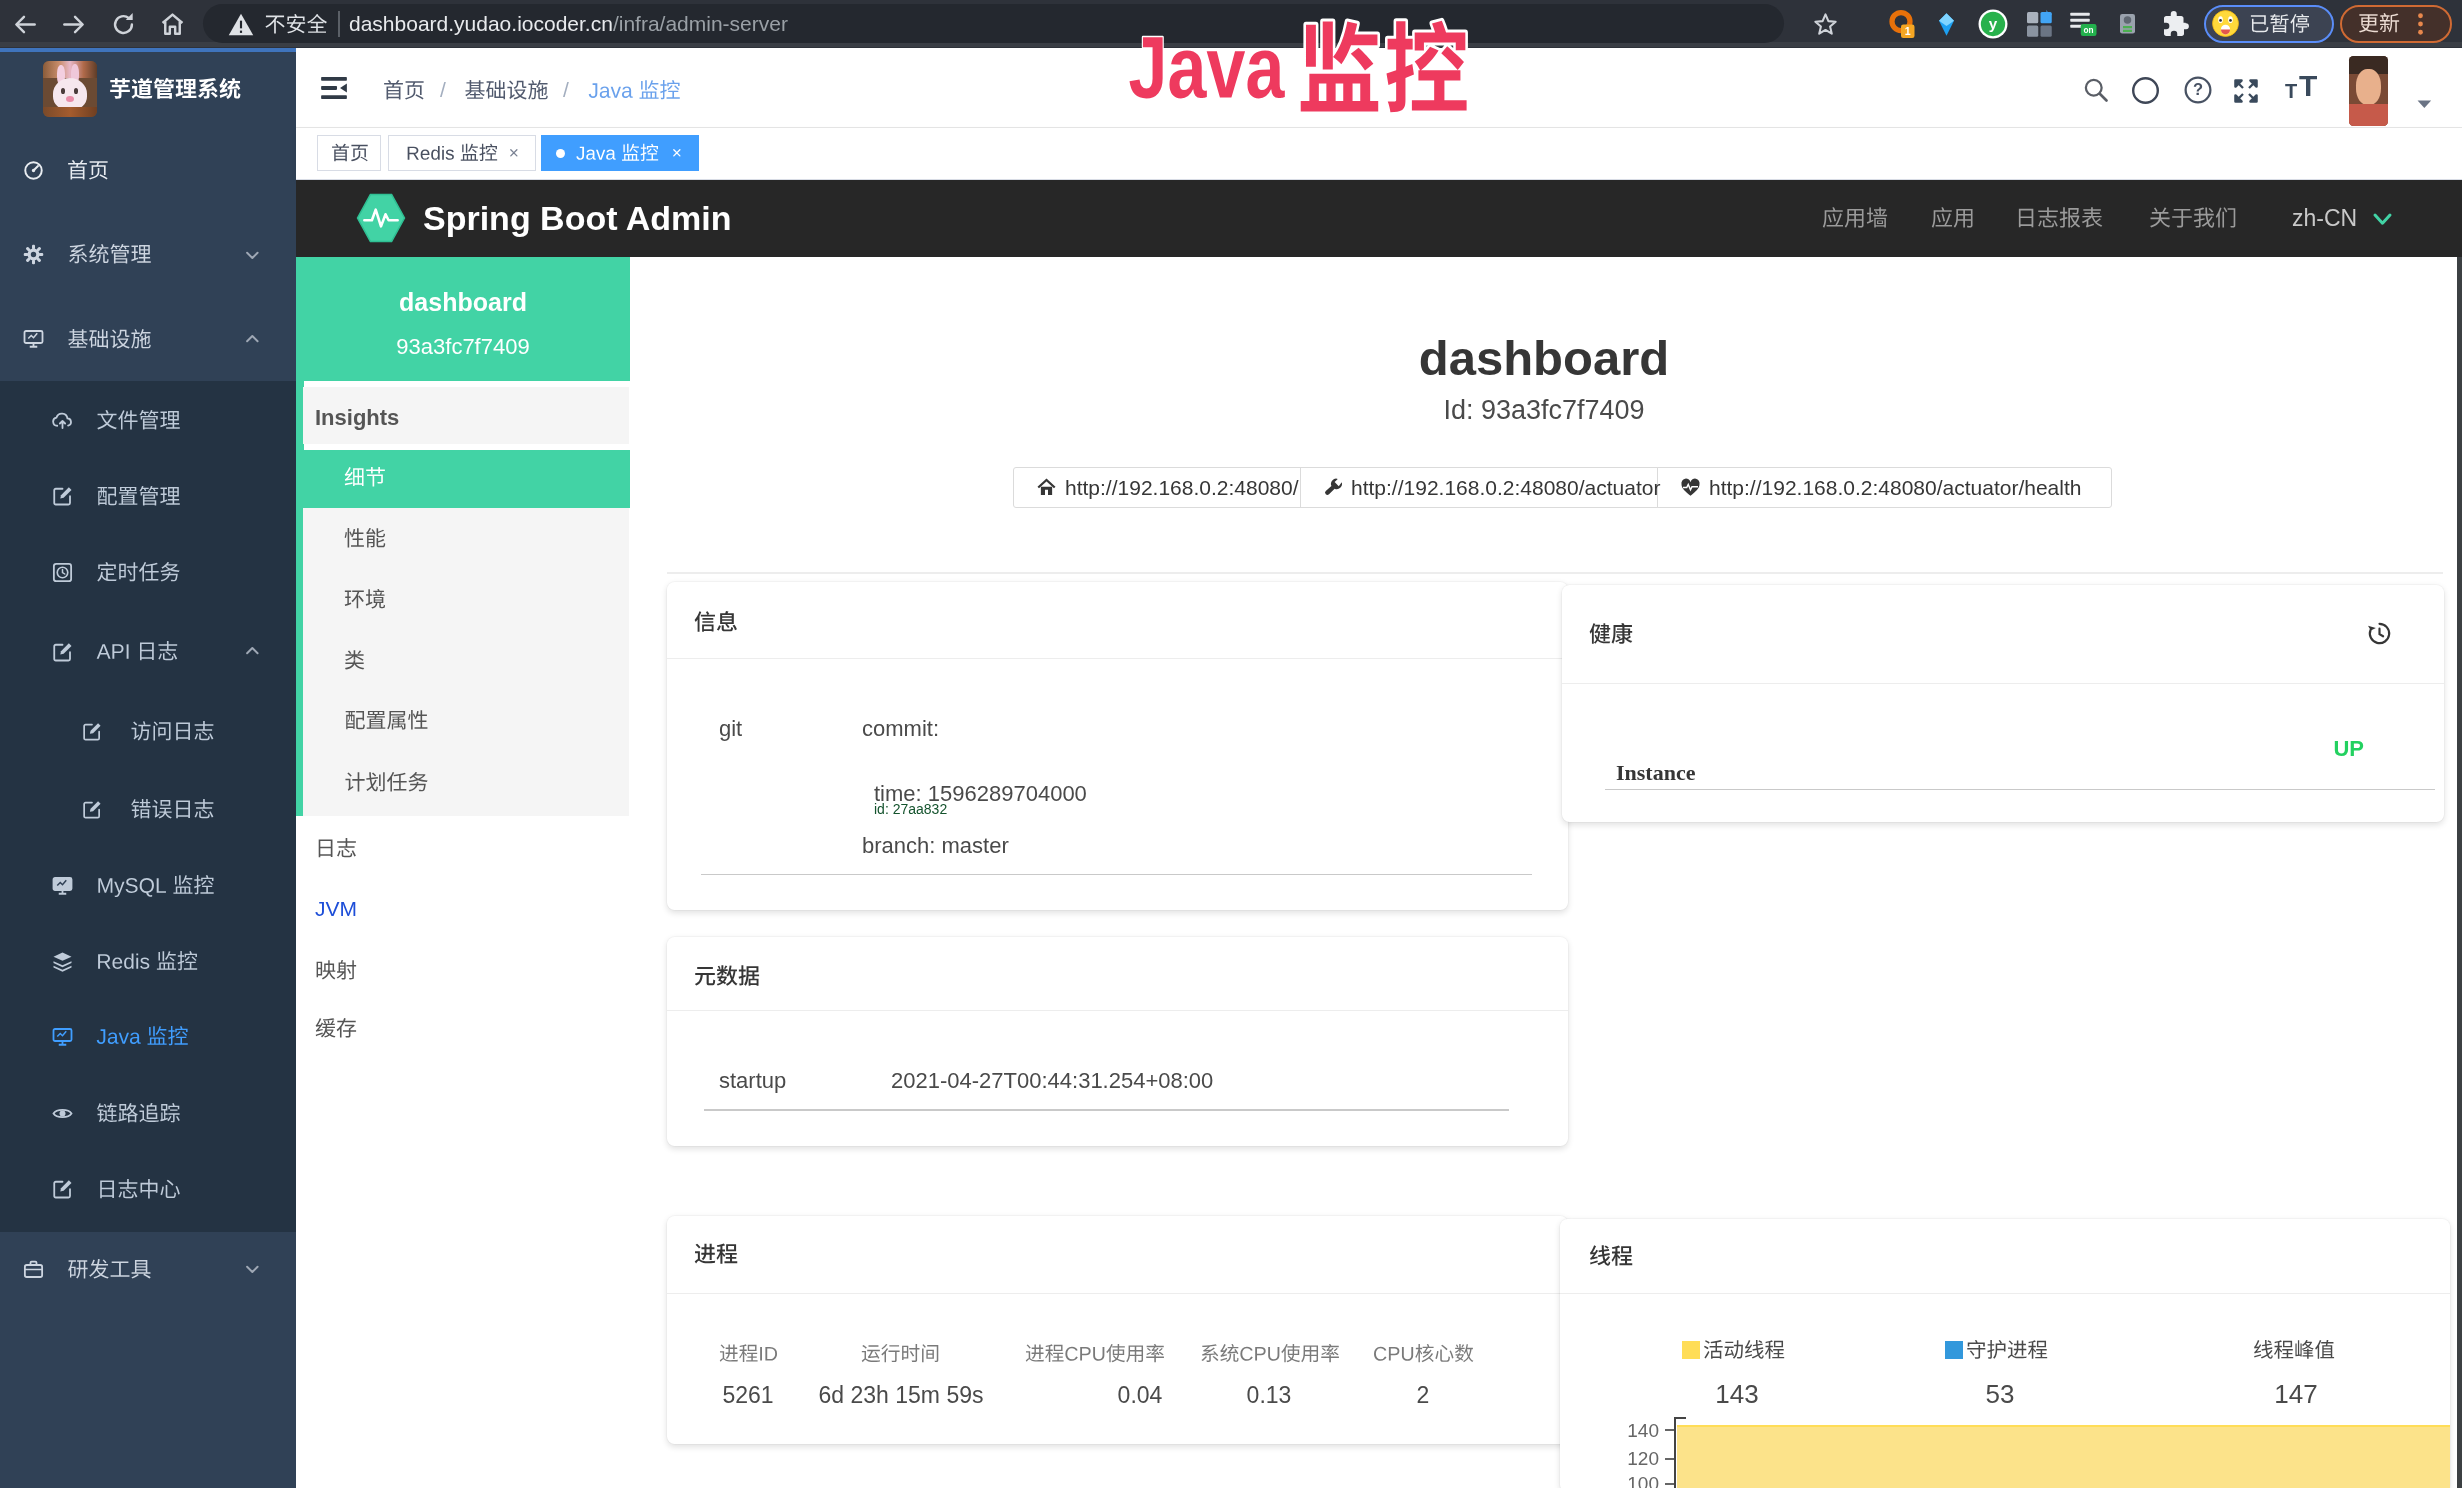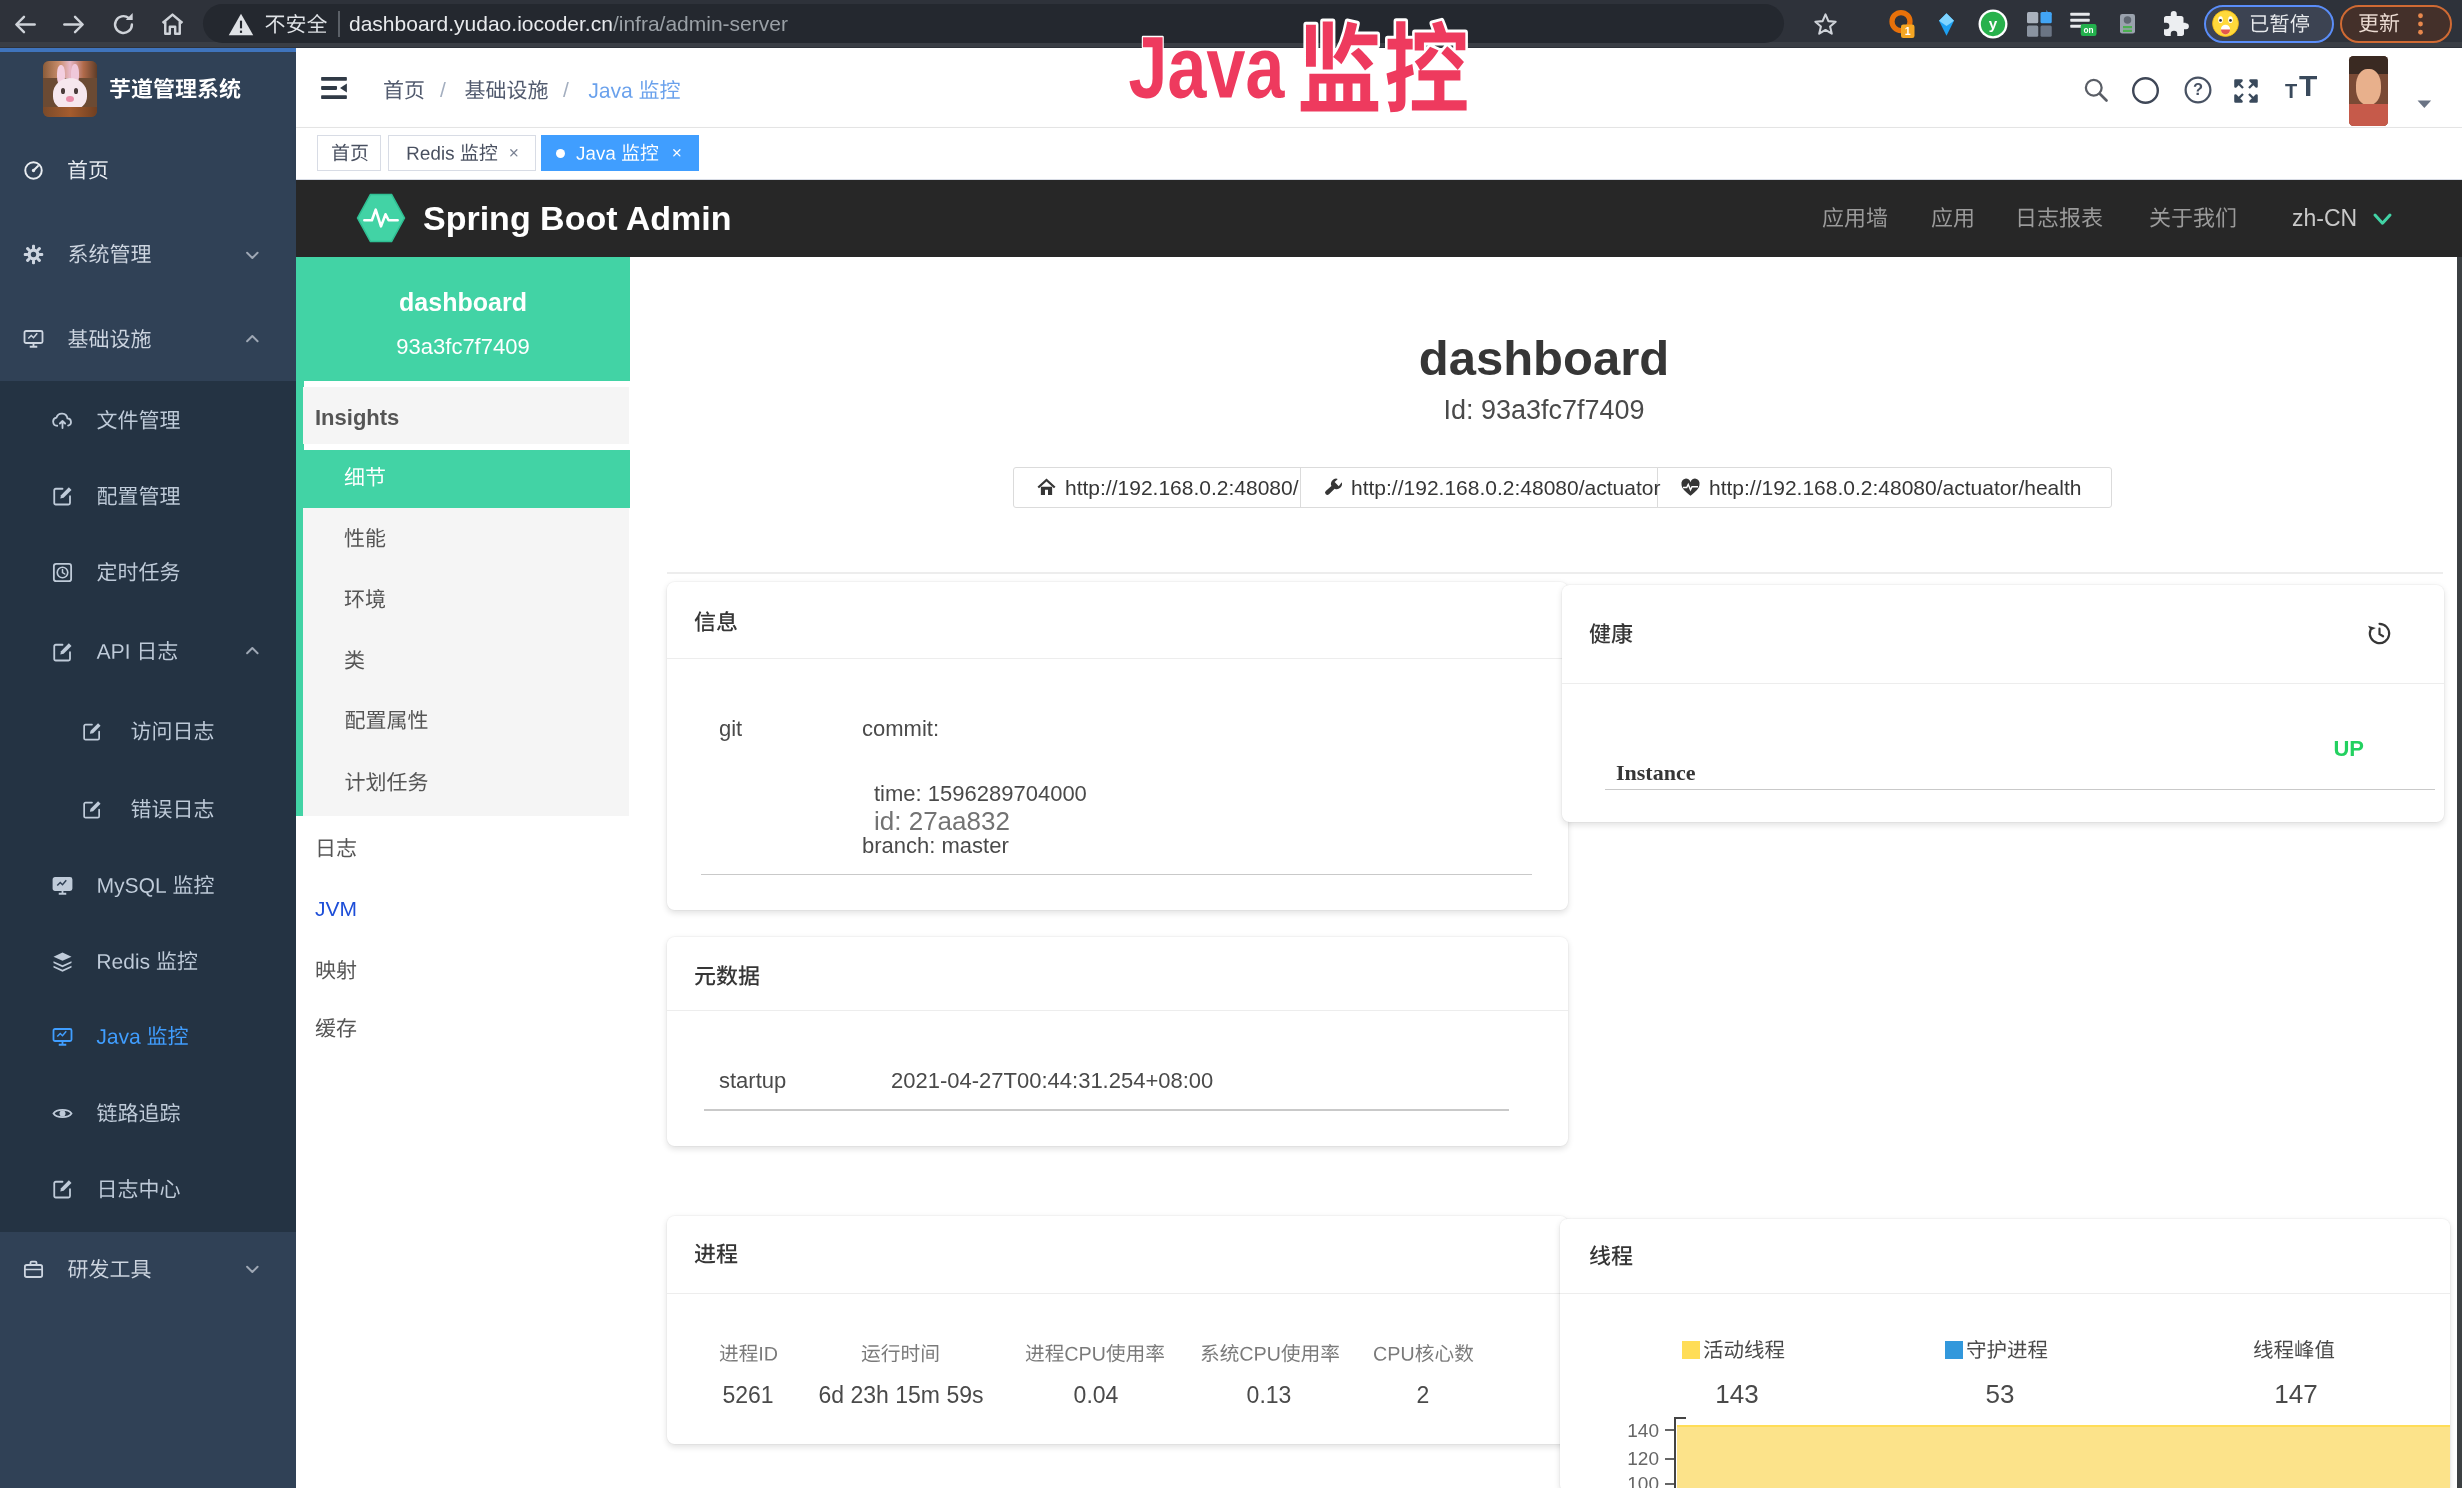--- a/index.html
+++ b/index.html
@@ -803,21 +803,21 @@
       <svg width="44" height="26" viewBox="0 0 58 34" style="display:block;overflow:visible">
         <g fill="#363636">
           <use href="#g90" transform="translate(0.0,26) scale(0.02900,-0.02900)"></use>
           <use href="#g91" transform="translate(29.0,26) scale(0.02900,-0.02900)"></use>
         </g>
       </svg>
     </div>
     <div style="position:absolute;top:716px;font-family:'Liberation Sans',sans-serif;font-size:22px;font-weight:400;color:#4a4a4a;line-height:26.5px;white-space:nowrap;left:719px;">git</div>
     <div style="position:absolute;top:716px;font-family:'Liberation Sans',sans-serif;font-size:22px;font-weight:400;color:#4a4a4a;line-height:26.5px;white-space:nowrap;left:862px;">commit:</div>
     <div style="position:absolute;top:781px;font-family:'Liberation Sans',sans-serif;font-size:22px;font-weight:400;color:#4a4a4a;line-height:26.5px;white-space:nowrap;left:874px;">time: 1596289704000</div>
-    <div style="position:absolute;top:796px;font-family:'Liberation Sans',sans-serif;font-size:26px;font-weight:400;color:#737373;line-height:26.5px;white-space:nowrap;left:874px;margin-top:12px;">id: 27aa832</div>
+    <div style="position:absolute;top:796px;font-family:'Liberation Sans',sans-serif;font-size:14px;font-weight:400;color:#14532d;line-height:26.5px;white-space:nowrap;left:874px;">id: 27aa832</div>
     <div style="position:absolute;top:833px;font-family:'Liberation Sans',sans-serif;font-size:22px;font-weight:400;color:#4a4a4a;line-height:26.5px;white-space:nowrap;left:862px;">branch: master</div>
     <div style="position:absolute;left:701px;top:874px;width:831px;height:0.8px;background:#c9c9c9"></div>
     <div style="position:absolute;left:1562px;top:585px;width:882px;height:237px;background:#fff;border-radius:7.6px;box-shadow:0 2.3px 6px rgba(10,10,10,0.12),0 0 0 0.8px rgba(10,10,10,0.03);"></div>
     <div style="position:absolute;left:1562px;top:585px;width:882px;height:99px;border-bottom:1.5px solid #ededed;box-sizing:border-box;"></div>
     <div style="position:absolute;left:1589px;top:622px">
       <svg width="44" height="26" viewBox="0 0 58 34" style="display:block;overflow:visible">
         <g fill="#363636">
           <use href="#g92" transform="translate(0.0,26) scale(0.02900,-0.02900)"></use>
           <use href="#g93" transform="translate(29.0,26) scale(0.02900,-0.02900)"></use>
         </g>
@@ -910,21 +910,21 @@
           <use href="#g33" transform="translate(18.8,23) scale(0.01270,-0.01270)"></use>
           <use href="#g106" transform="translate(36.1,23) scale(0.01270,-0.01270)"></use>
           <use href="#g109" transform="translate(54.9,23) scale(0.02600,-0.02600)"></use>
           <use href="#g62" transform="translate(80.9,23) scale(0.02600,-0.02600)"></use>
           <use href="#g110" transform="translate(106.9,23) scale(0.02600,-0.02600)"></use>
         </g>
       </svg>
     </div>
     <div style="position:absolute;top:1382px;font-family:'Liberation Sans',sans-serif;font-size:23px;font-weight:400;color:#4a4a4a;line-height:27px;white-space:nowrap;left:748px;transform:translateX(-50%);">5261</div>
     <div style="position:absolute;top:1382px;font-family:'Liberation Sans',sans-serif;font-size:23px;font-weight:400;color:#4a4a4a;line-height:27px;white-space:nowrap;left:901px;transform:translateX(-50%);">6d 23h 15m 59s</div>
-    <div style="position:absolute;top:1382px;font-family:'Liberation Sans',sans-serif;font-size:23px;font-weight:400;color:#4a4a4a;line-height:27px;white-space:nowrap;left:1096px;transform:translateX(-50%);text-align:center;">0.04</div>
+    <div style="position:absolute;top:1382px;font-family:'Liberation Sans',sans-serif;font-size:23px;font-weight:400;color:#4a4a4a;line-height:27px;white-space:nowrap;left:1140px;transform:translateX(-50%);text-align:center;">0.04</div>
     <div style="position:absolute;top:1382px;font-family:'Liberation Sans',sans-serif;font-size:23px;font-weight:400;color:#4a4a4a;line-height:27px;white-space:nowrap;left:1269px;transform:translateX(-50%);">0.13</div>
     <div style="position:absolute;top:1382px;font-family:'Liberation Sans',sans-serif;font-size:23px;font-weight:400;color:#4a4a4a;line-height:27px;white-space:nowrap;left:1423px;transform:translateX(-50%);">2</div>
     <div style="position:absolute;left:1560px;top:1219px;width:890px;height:273px;background:#fff;border-radius:7.6px;box-shadow:0 2.3px 6px rgba(10,10,10,0.12),0 0 0 0.8px rgba(10,10,10,0.03);"></div>
     <div style="position:absolute;left:1560px;top:1219px;width:890px;height:75px;border-bottom:1.5px solid #ededed;box-sizing:border-box;"></div>
     <div style="position:absolute;left:1589px;top:1244px">
       <svg width="44" height="26" viewBox="0 0 58 34" style="display:block;overflow:visible">
         <g fill="#363636">
           <use href="#g111" transform="translate(0.0,26) scale(0.02900,-0.02900)"></use>
           <use href="#g98" transform="translate(29.0,26) scale(0.02900,-0.02900)"></use>
         </g>

